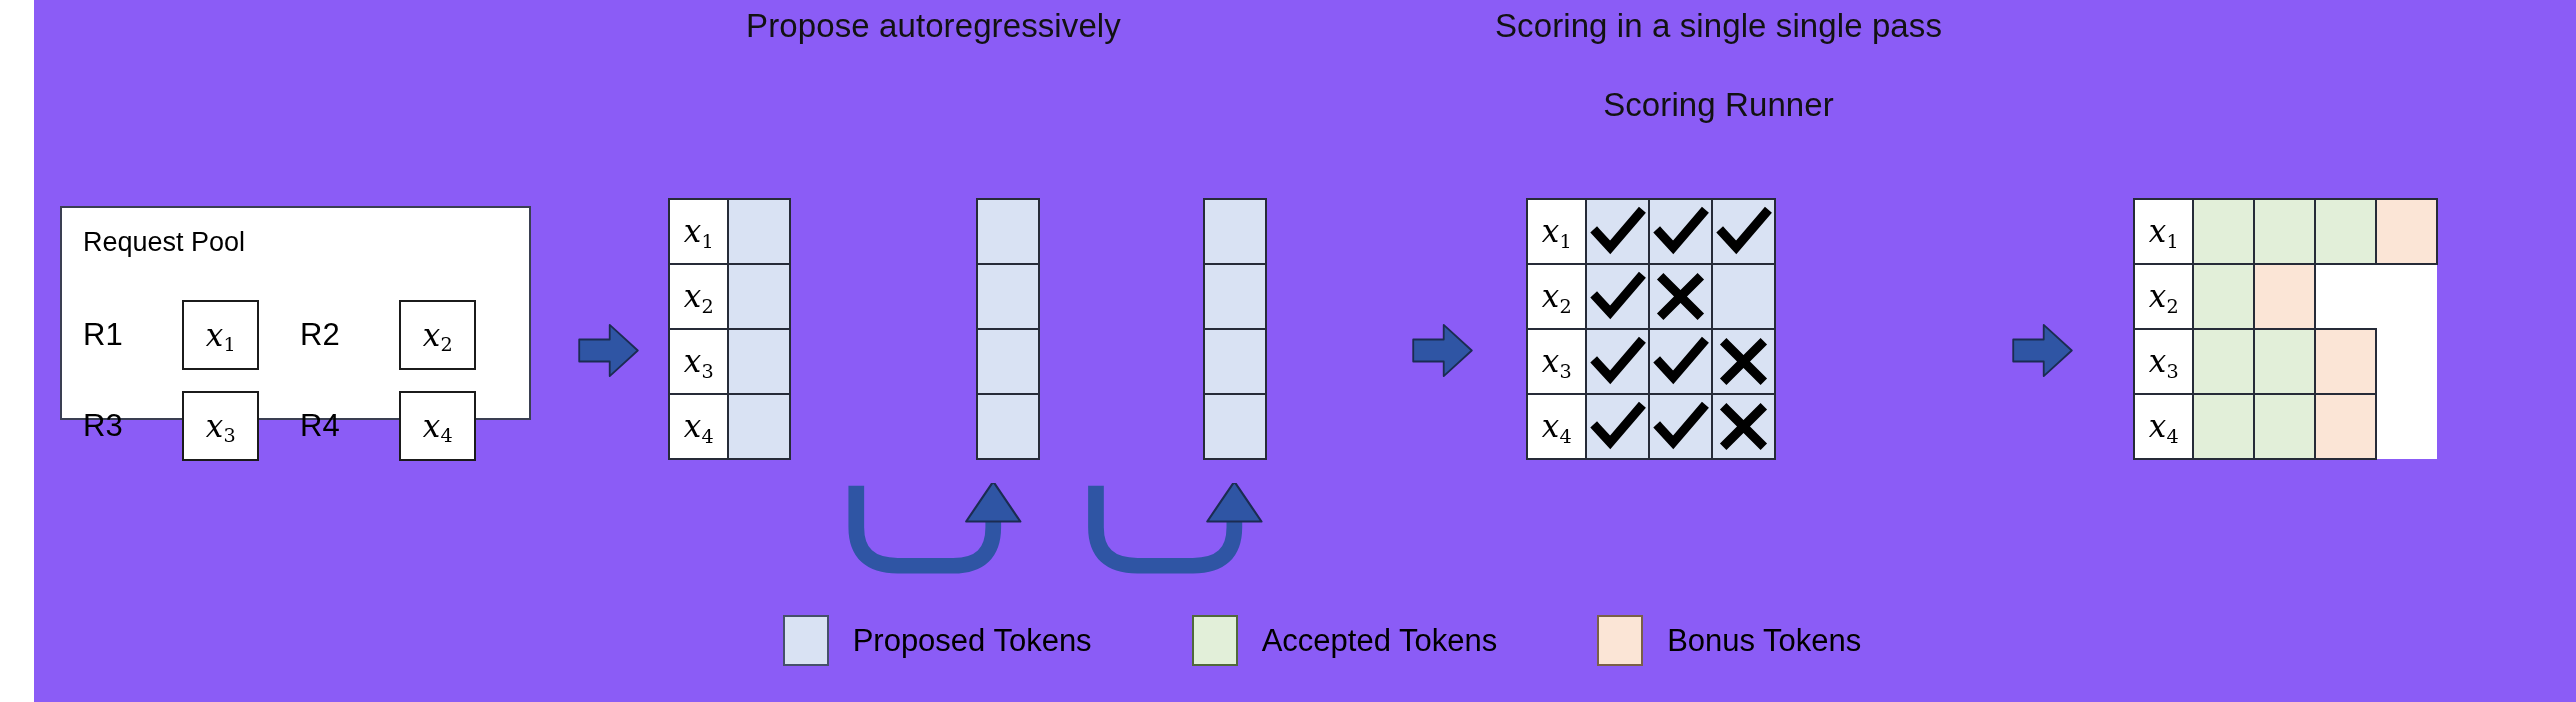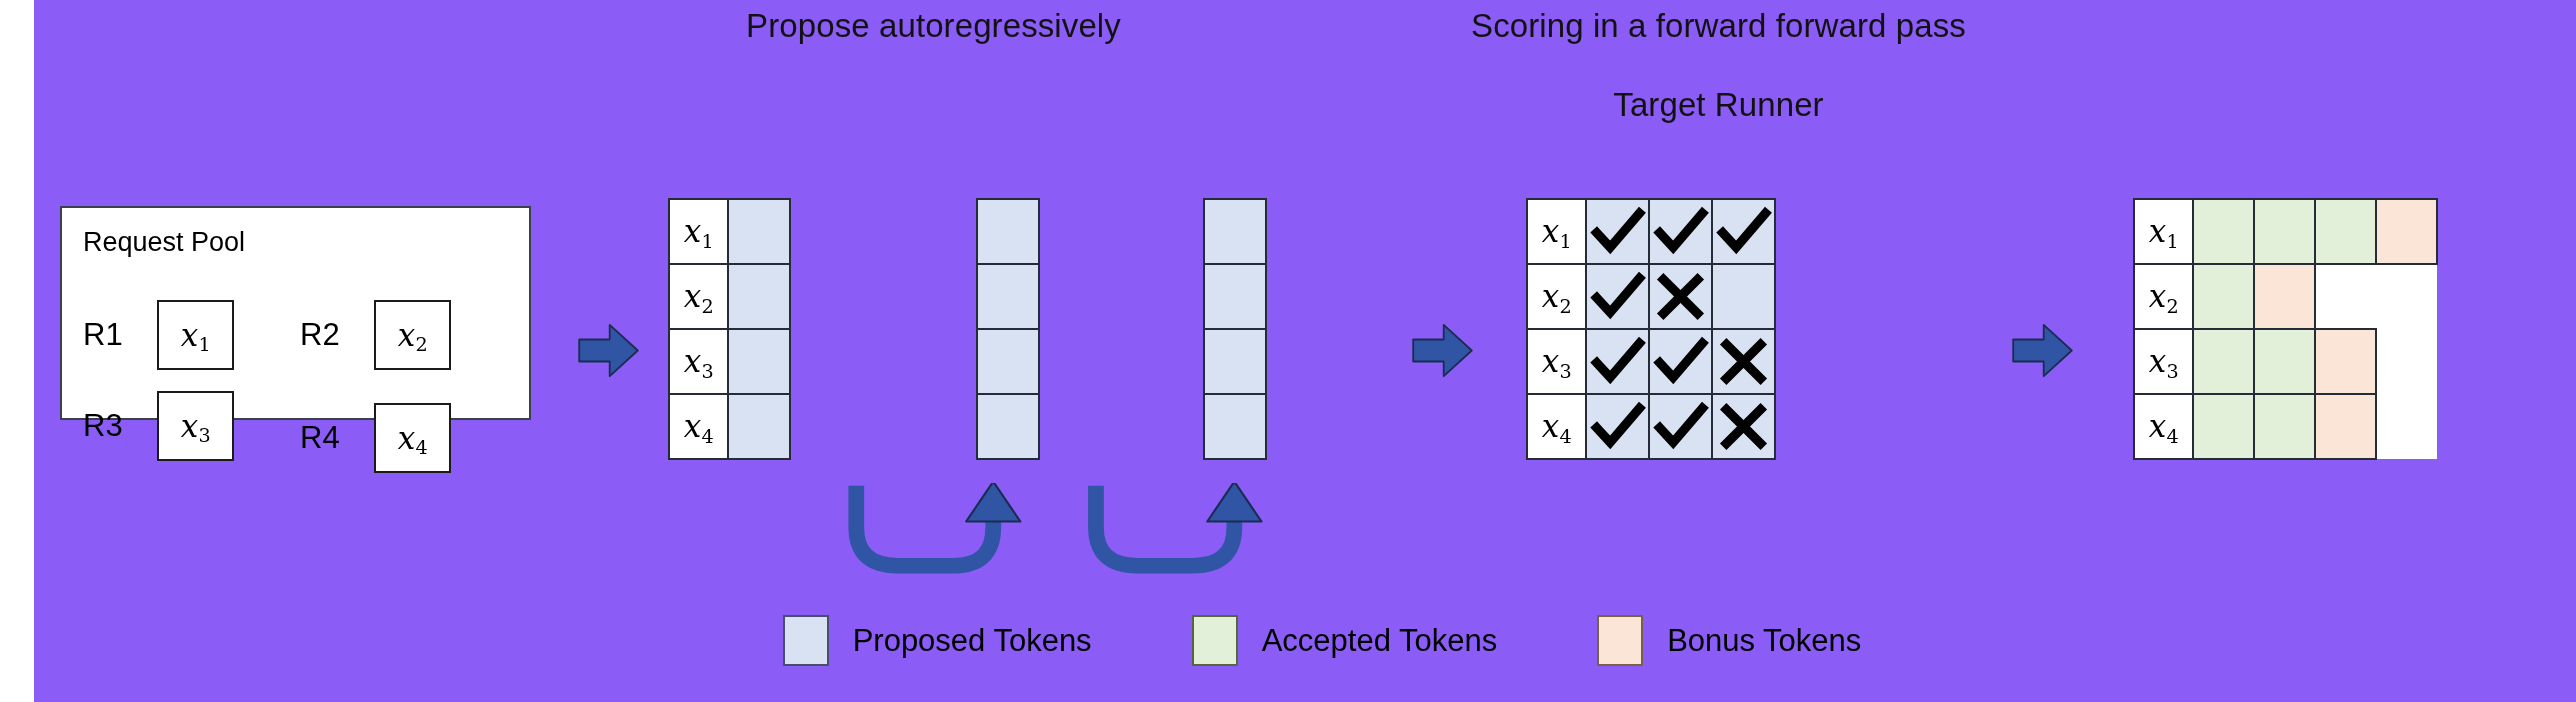--- a/index.html
+++ b/index.html
@@ -37,21 +37,21 @@
     width: 471px; height: 214px;
     border: 2.9px solid #3a3f52;
     box-sizing: border-box;
     background: #ffffff;
   }
   #request-pool-title {
     left: 49px; top: 227px;
     font-size: 27px;
     white-space: nowrap;
   }
-  .rp-row { position: absolute; display: flex; align-items: center; }
+  .rp-row { position: absolute; display: flex; align-items: center; gap: 25px; }
   .rp-label {
     font-size: 31px;
     width: 74px;
     white-space: nowrap;
   }
   .rp-box {
     width: 77px; height: 70px;
     border: 2.9px solid #1b1b1b;
     box-sizing: border-box;
     display: flex; align-items: center; justify-content: center;
@@ -139,23 +139,23 @@
   .legend-gap { width: 100px; }
 </style>
 </head>
 <body>
 
 <div id="canvas">
 
   <div class="abs heading" style="left:614px; top:7.1px; width:571px;">Propose autoregressively</div>
 
 
-  <div class="abs heading" style="left:1342px; top:7.1px; width:685px;">Scoring in a forward forward pass</div>
-
-  <div class="abs heading" style="left:1342px; top:86px; width:685px;">Target Runner</div>
+  <div class="abs heading" style="left:1342px; top:7.1px; width:685px;">Scoring in a single single pass</div>
+
+  <div class="abs heading" style="left:1342px; top:86px; width:685px;">Scoring Runner</div>
 
 
   <div class="abs" id="request-pool"></div>
 
   <div class="abs" id="request-pool-title">Request Pool</div>
 
   <div class="abs rp-row" style="left:49px; top:300px;">
     <span class="rp-label">R1</span>
     <span class="rp-box">
       <span class="xvar"><span>x</span><sub>1</sub></span>
@@ -169,21 +169,21 @@
     </span>
   </div>
 
   <div class="abs rp-row" style="left:49px; top:391px;">
     <span class="rp-label">R3</span>
     <span class="rp-box">
       <span class="xvar"><span>x</span><sub>3</sub></span>
     </span>
   </div>
 
-  <div class="abs rp-row" style="left:266px; top:403px;">
+  <div class="abs rp-row" style="left:266px; top:391px;">
     <span class="rp-label">R4</span>
     <span class="rp-box">
       <span class="xvar"><span>x</span><sub>4</sub></span>
     </span>
   </div>
 
   <div class="abs block-arrow" style="left:544px; top:320px;">
     <svg viewBox="0 0 100 100" preserveAspectRatio="none">
       <polygon points="2,32 52,32 52,8 98,50 52,92 52,68 2,68" fill="#2f55a4" stroke="#1b2c52" stroke-width="3" stroke-linejoin="round"></polygon>
     </svg>

